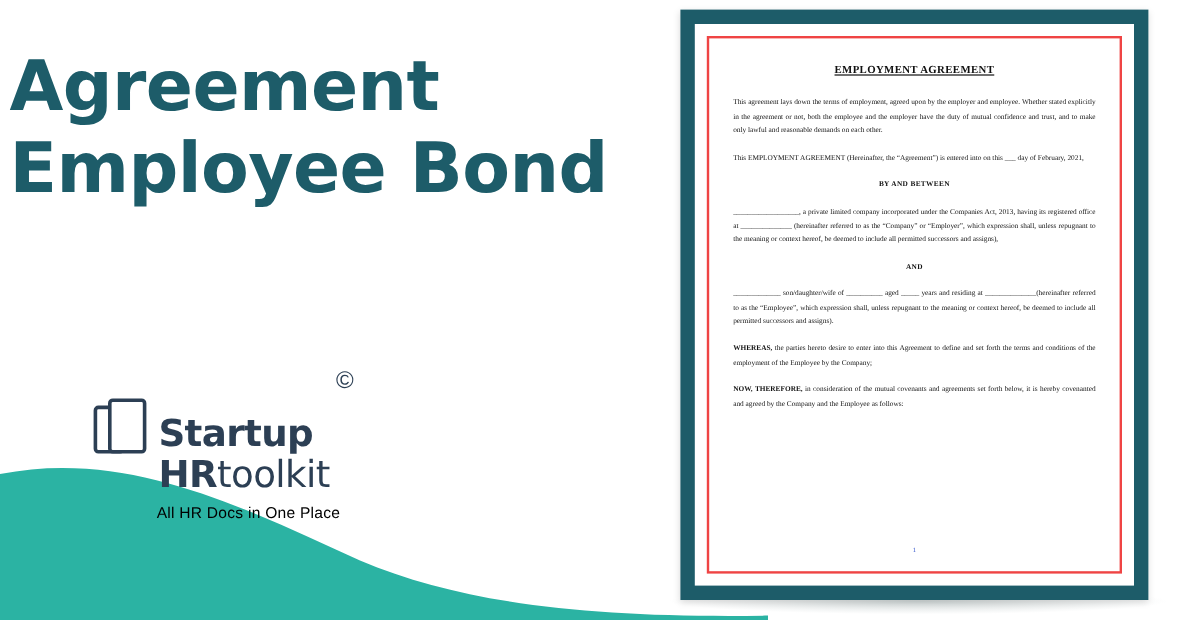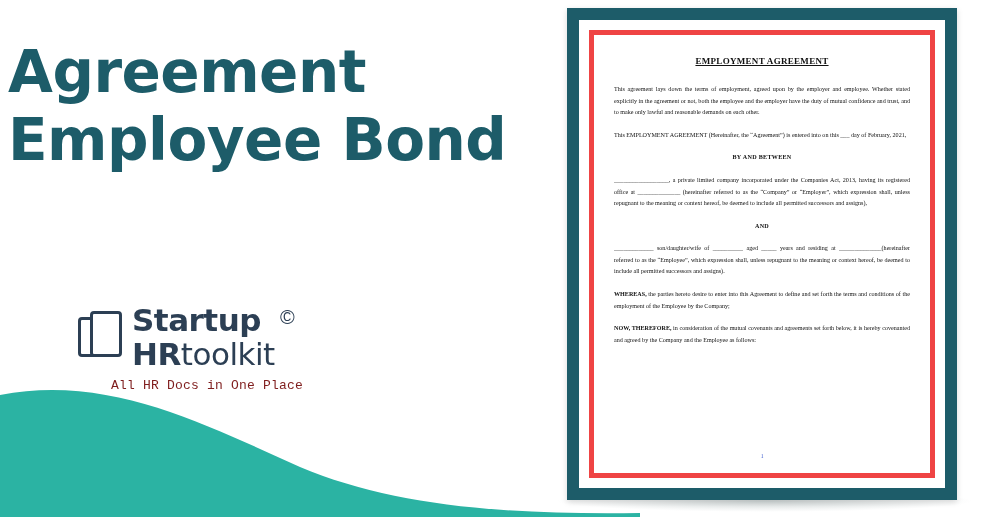--- a/index.html
+++ b/index.html
@@ -90,20 +90,21 @@
   .logo-text {
     line-height: 1;
     position: relative;
   }
   .logo-text .l1 {
     font-family: "DejaVu Sans", sans-serif;
     font-size: 31px;
     font-weight: bold;
     color: #2c3f54;
     letter-spacing: -0.5px;
+    margin-top: 42px;
   }
   .logo-text .l2 {
     font-family: "DejaVu Sans", sans-serif;
     font-size: 31px;
     font-weight: bold;
     color: #2c3f54;
     letter-spacing: -0.5px;
     margin-top: 3px;
   }
   .logo-text .l2 .light {
@@ -113,23 +114,23 @@
   .copyright {
     position: absolute;
     left: 148px;
     top: 2px;
     font-size: 20px;
     color: #2c3f54;
   }
   .logo-tagline {
     margin-top: 8px;
     margin-left: 4px;
-    font-family: Liberation Mono, monospace;
+    font-family: Liberation Sans, sans-serif;
     font-size: 13px;
-    color: #7f1d1d;
+    color: #000000;
     letter-spacing: 0.2px;
     text-align: center;
     width: 250px;
   }
 
   
   .doc-shadow {
     position: absolute;
     left: 555px;
     top: 490px;
@@ -149,21 +150,21 @@
     box-sizing: border-box;
     z-index: 2;
     box-shadow: 0 2px 6px rgba(0,0,0,0.15);
   }
   .doc-inner {
     position: absolute;
     left: 10px;
     top: 10px;
     right: 10px;
     bottom: 10px;
-    border: 5px solid #ef4444;
+    border: 2px solid #ef4444;
     background: #fff;
     box-sizing: border-box;
     overflow: hidden;
   }
   .doc-page {
     padding: 18px 20px 10px 20px;
     color: #111;
     font-family: "Liberation Serif", serif;
     font-size: 6.1px;
     line-height: 1.9;

